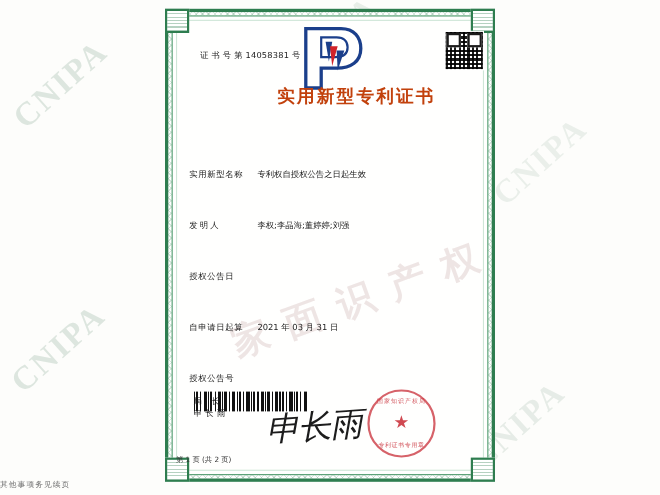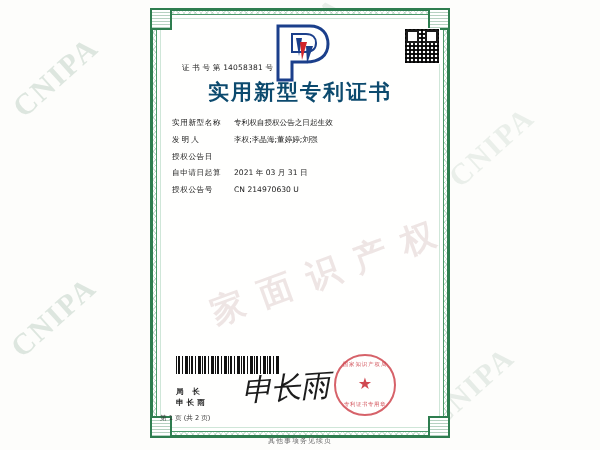--- a/index.html
+++ b/index.html
@@ -122,21 +122,21 @@
     border: 2px solid #1b1b1b;
     background: #ffffff;
   }
   .qr::before { left: 1px; top: 1px; }
   .qr::after  { right: 1px; top: 1px; }
 
   
   .serial {
     position: absolute;
     left: 182px;
-    top: 63px;
+    top: 46px;
     font-size: 7.5px;
     color: #222;
     letter-spacing: 0.2px;
   }
 
   
   .emblem {
     position: absolute;
     left: 266px;
     top: 22px;
@@ -144,41 +144,43 @@
     height: 62px;
   }
 
   
   .doc-title {
     position: absolute;
     left: 160px;
     top: 78px;
     width: 280px;
     text-align: center;
-    font-size: 21px;
+    font-size: 16px;
     font-weight: bold;
-    color: #0c4a6e;
+    color: #c2410c;
     letter-spacing: 2px;
     font-family: "DejaVu Sans", sans-serif;
+    padding-left: 24px;
   }
 
   
   .fields {
     position: absolute;
     left: 172px;
     top: 118px;
     width: 258px;
     font-size: 7.6px;
     color: #1a1a1a;
     line-height: 1.35;
   }
   .field-row {
     display: flex;
     align-items: flex-start;
     margin-bottom: 6.5px;
+    margin-top: 36px;
   }
   .field-label {
     width: 62px;
     flex: 0 0 62px;
     letter-spacing: 2px;
     white-space: nowrap;
   }
   .field-label.wide { letter-spacing: 0.6px; }
   .field-value {
     flex: 1 1 auto;
@@ -211,26 +213,25 @@
     background:
       repeating-linear-gradient(90deg,
         #111 0 1px, #fff 1px 2px, #111 2px 4px, #fff 4px 6px,
         #111 6px 7px, #fff 7px 9px, #111 9px 12px, #fff 12px 13px);
   }
 
   
   .director {
     position: absolute;
     left: 176px;
-    top: 386px;
+    top: 359px;
     font-size: 7.6px;
     color: #1a1a1a;
     letter-spacing: 3px;
     line-height: 1.5;
-    font-weight: bold;
   }
   .signature {
     position: absolute;
     left: 242px;
     top: 368px;
     font-size: 30px;
     color: #1c1c1c;
     font-family: "Liberation Serif", "DejaVu Serif", serif;
     font-style: italic;
     letter-spacing: -1px;
@@ -284,21 +285,20 @@
     width: 280px;
     text-align: left;
     font-size: 6.6px;
     color: #333;
   }
   .bottom-note {
     position: absolute;
     left: 0;
     top: 436px;
     width: 600px;
-    text-align: center;
     font-size: 7px;
     color: #6f6f6f;
     letter-spacing: 1px;
   }
 </style>
 </head>
 <body>
 
 <div id="page">
 
@@ -346,21 +346,20 @@
     </div>
     <div class="field-row">
       <div class="field-label wide">授权公告日</div>
     </div>
     <div class="field-row">
       <div class="field-label wide">自申请日起算</div>
       <div class="field-value">2021 年 03 月 31 日</div>
     </div>
     <div class="field-row">
       <div class="field-label wide">授权公告号</div>
-      <div class="field-value">CN 214970630 U</div>
     </div>
   </div>
 
 
   <div class="barcode"></div>
 
   <div class="director">
     <div>局 长</div>
     <div>申长雨</div>
   </div>

